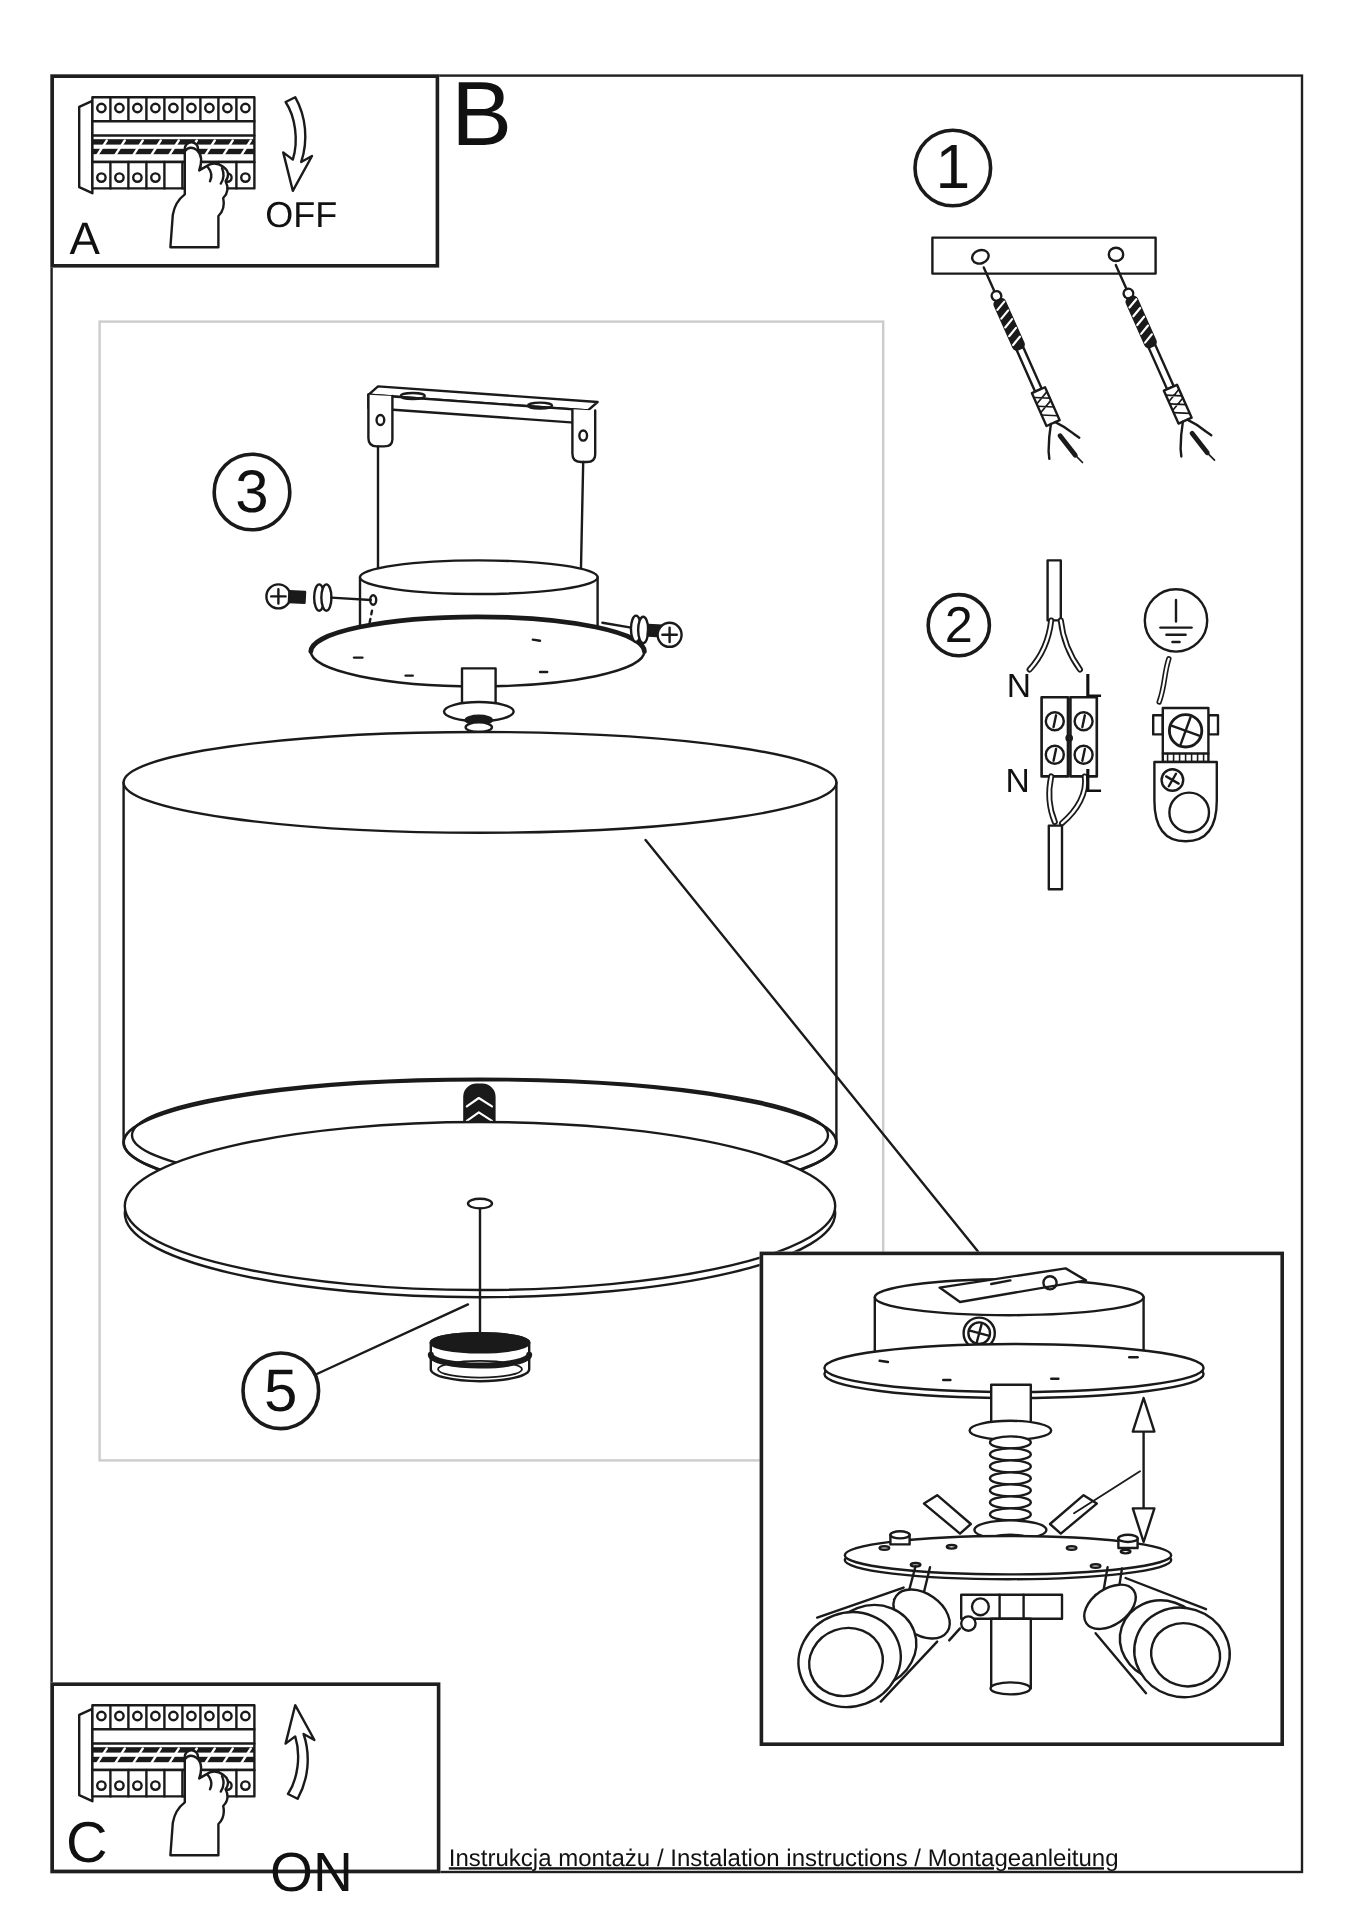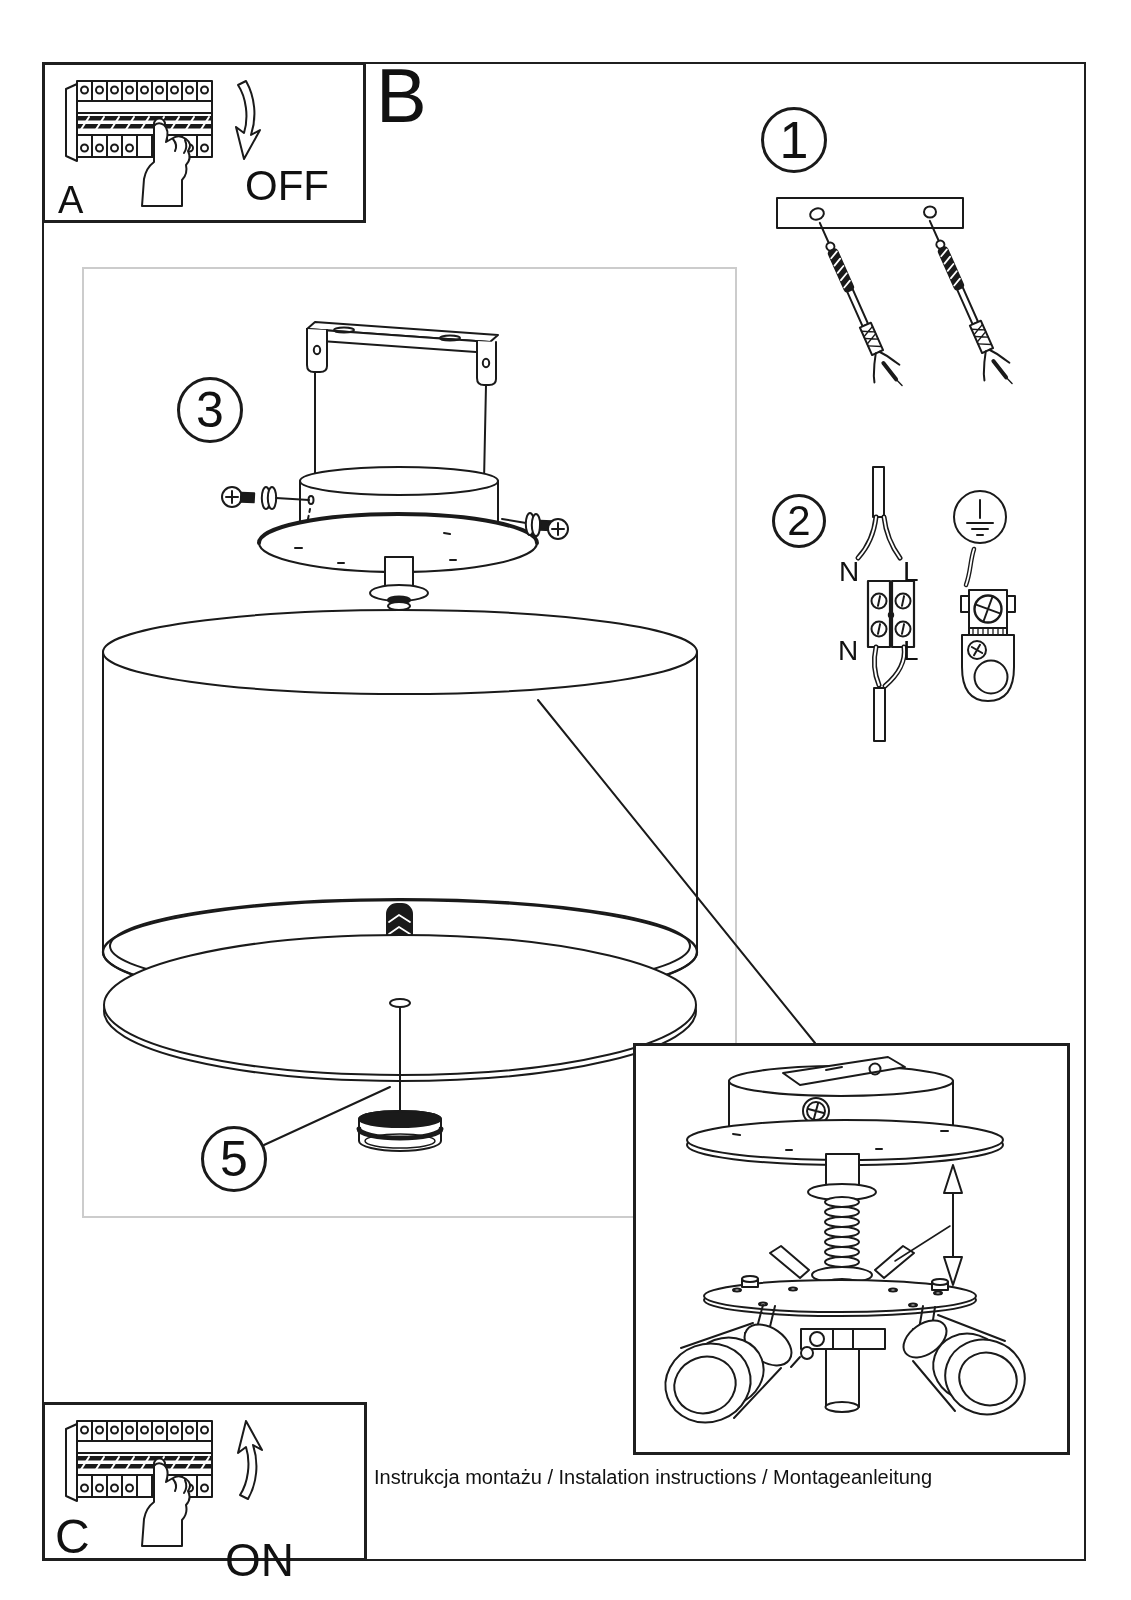--- a/index.html
+++ b/index.html
@@ -327,21 +327,21 @@
           </g>
         <g>
             <use href="#hand" x="35" y="11"></use>
           </g>
         <g>
             <use href="#curve-arrow" x="186" y="14"></use>
           </g>
       </g>
     </svg>
     <div class="lbl" style="left:13px;top:116px;font-size:38px;">A</div>
-    <div class="lbl" style="left:176px;top:100px;font-size:42px;margin-left:24px;">OFF</div>
+    <div class="lbl" style="left:176px;top:100px;font-size:30px;">OFF</div>
   </div>
 
   <div class="lbl" style="left:376px;top:58px;font-size:76px;">B</div>
 
   <div class="box" style="left:42px;top:1402px;width:325px;height:159px;">
     <svg width="319" height="153" viewBox="0 0 319 153">
       <g class="ink">
         <g>
             <use href="#breaker" x="18" y="12"></use>
           </g>
@@ -360,17 +360,17 @@
   <div class="badge" style="left:761px;top:107px;width:66px;height:66px;font-size:52px;">1</div>
   <div class="badge" style="left:772px;top:494px;width:54px;height:54px;font-size:42px;">2</div>
   <div class="badge" style="left:177px;top:377px;width:66px;height:66px;font-size:50px;">3</div>
   <div class="badge" style="left:201px;top:1126px;width:66px;height:66px;font-size:50px;">5</div>
 
   <div class="lbl" style="left:839px;top:558px;font-size:28px;">N</div>
   <div class="lbl" style="left:903px;top:558px;font-size:28px;">L</div>
   <div class="lbl" style="left:838px;top:637px;font-size:28px;">N</div>
   <div class="lbl" style="left:903px;top:637px;font-size:28px;">L</div>
 
-  <div class="footer" style="left:374px;top:1464px;">
+  <div class="footer" style="left:374px;top:1536px;text-decoration:underline;">
     <div>Instrukcja montażu / Instalation instructions / Montageanleitung</div>
   </div>
 
 </div>
 
 </body></html>

